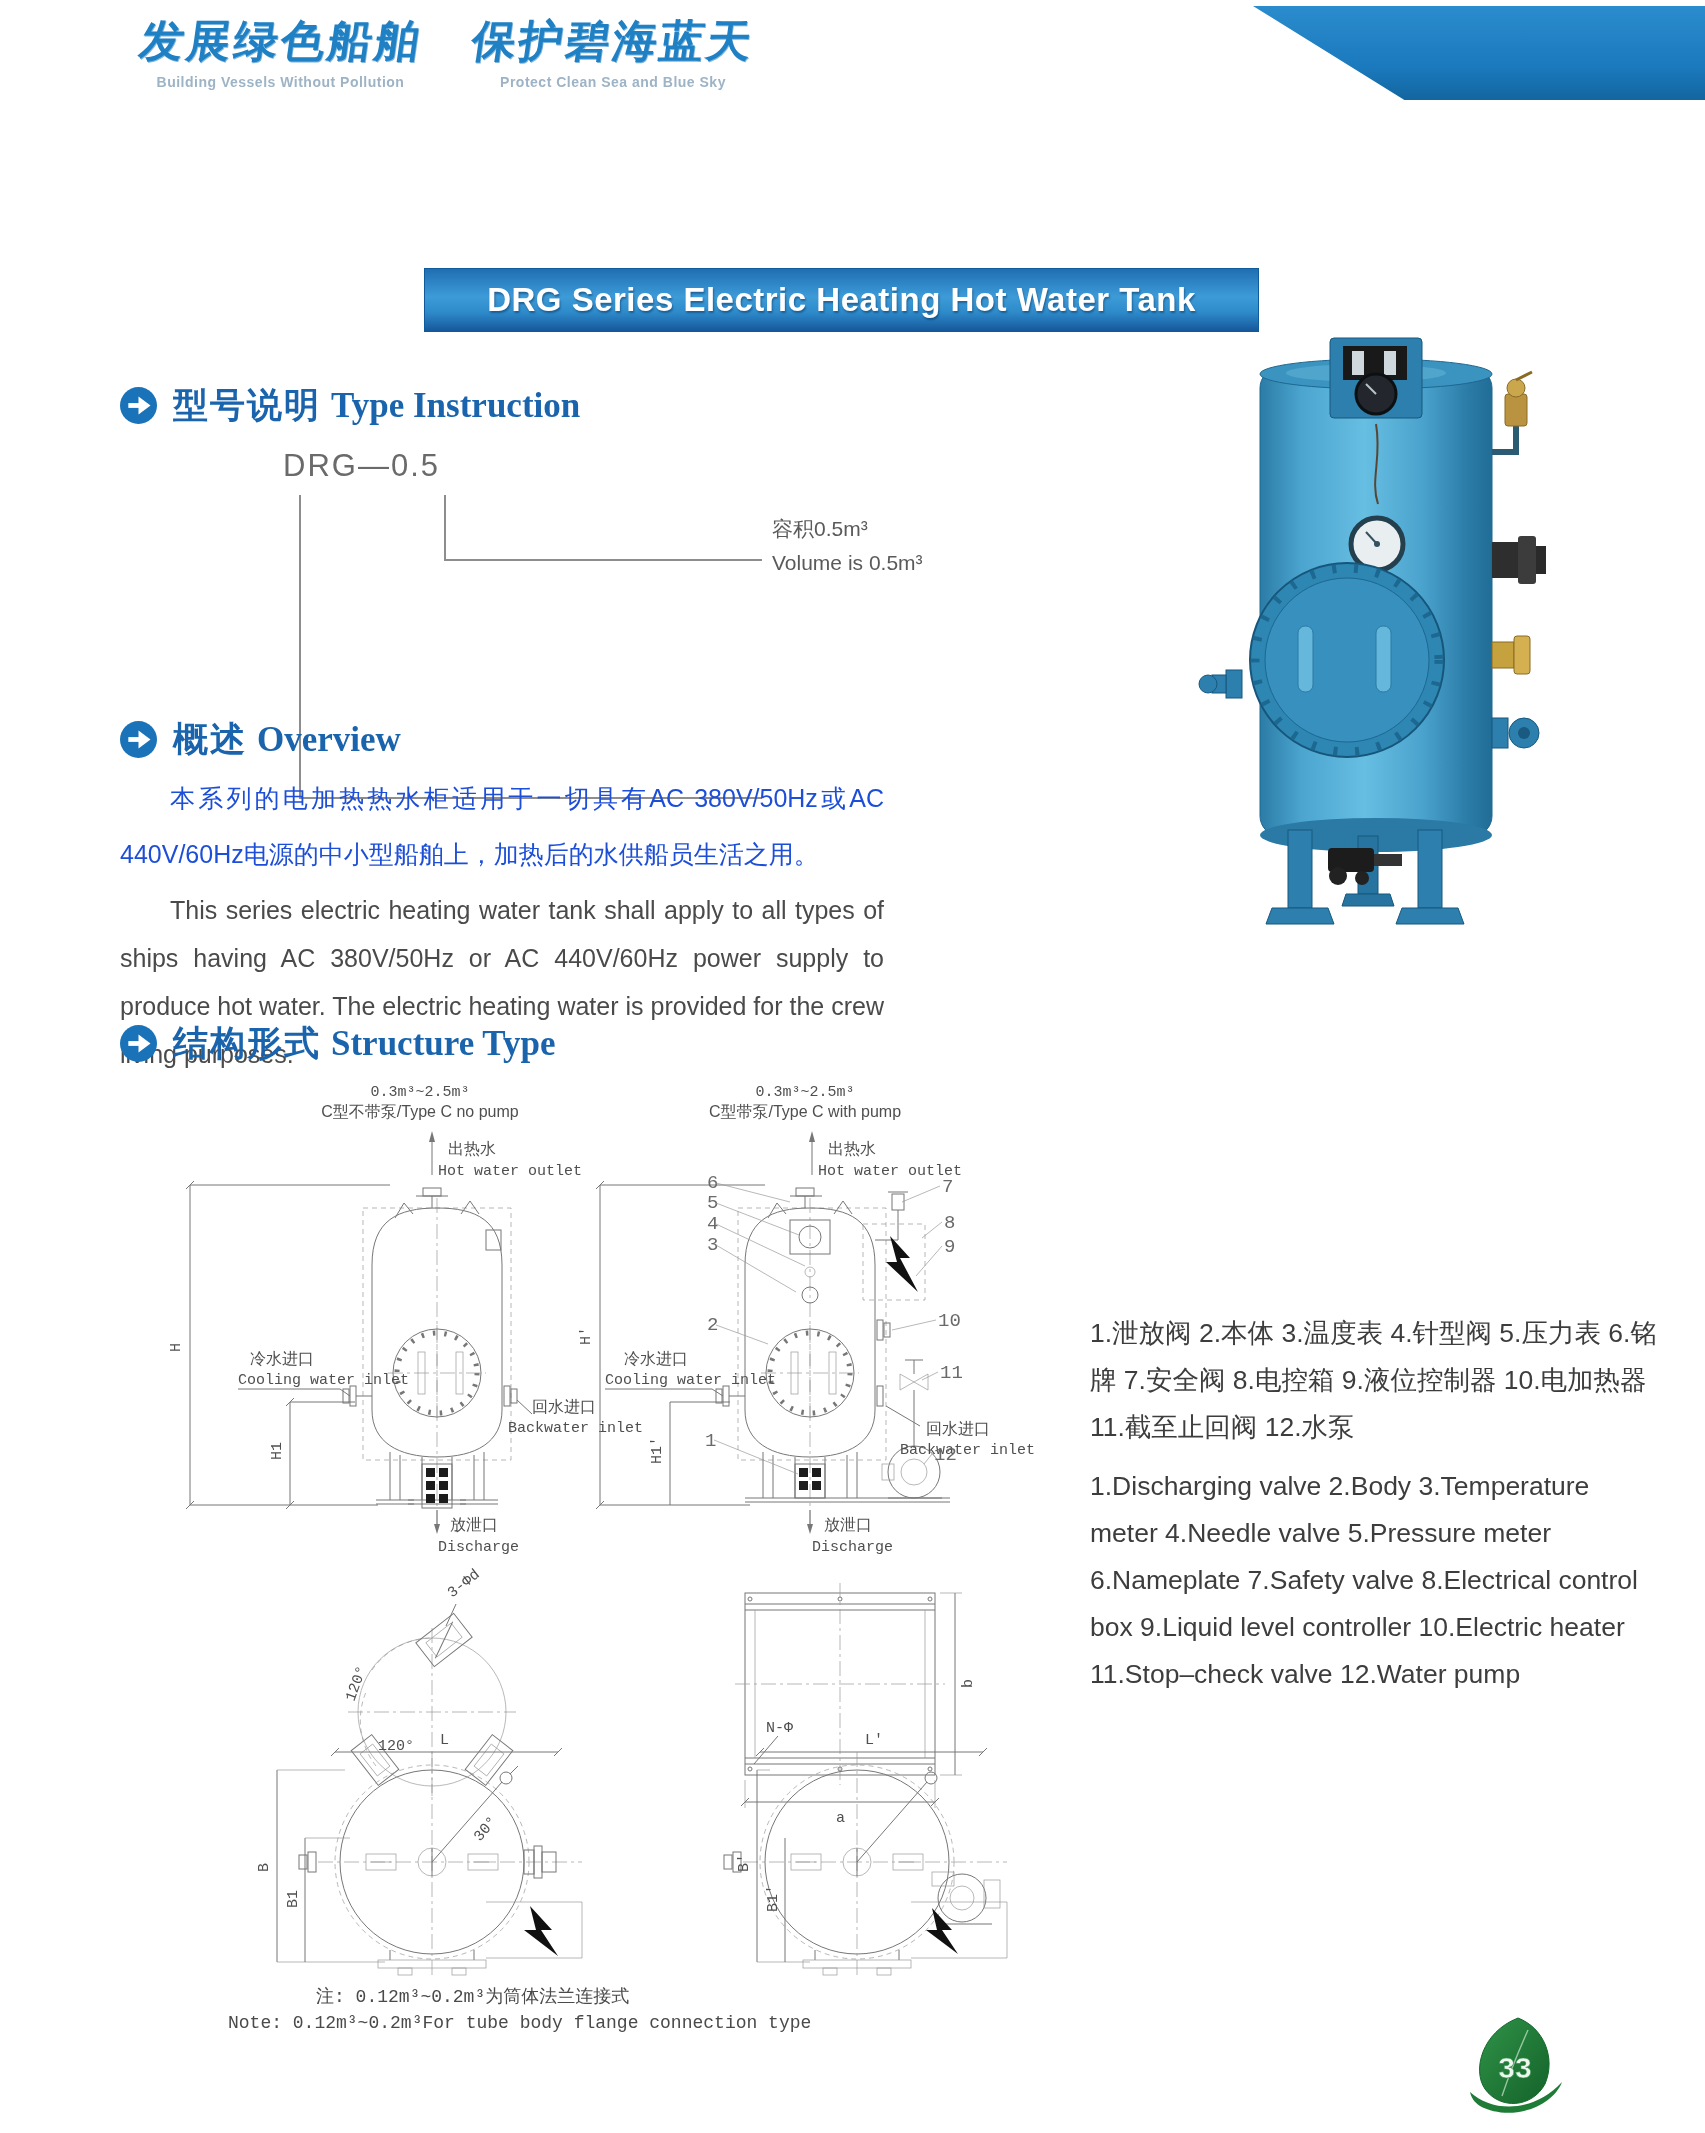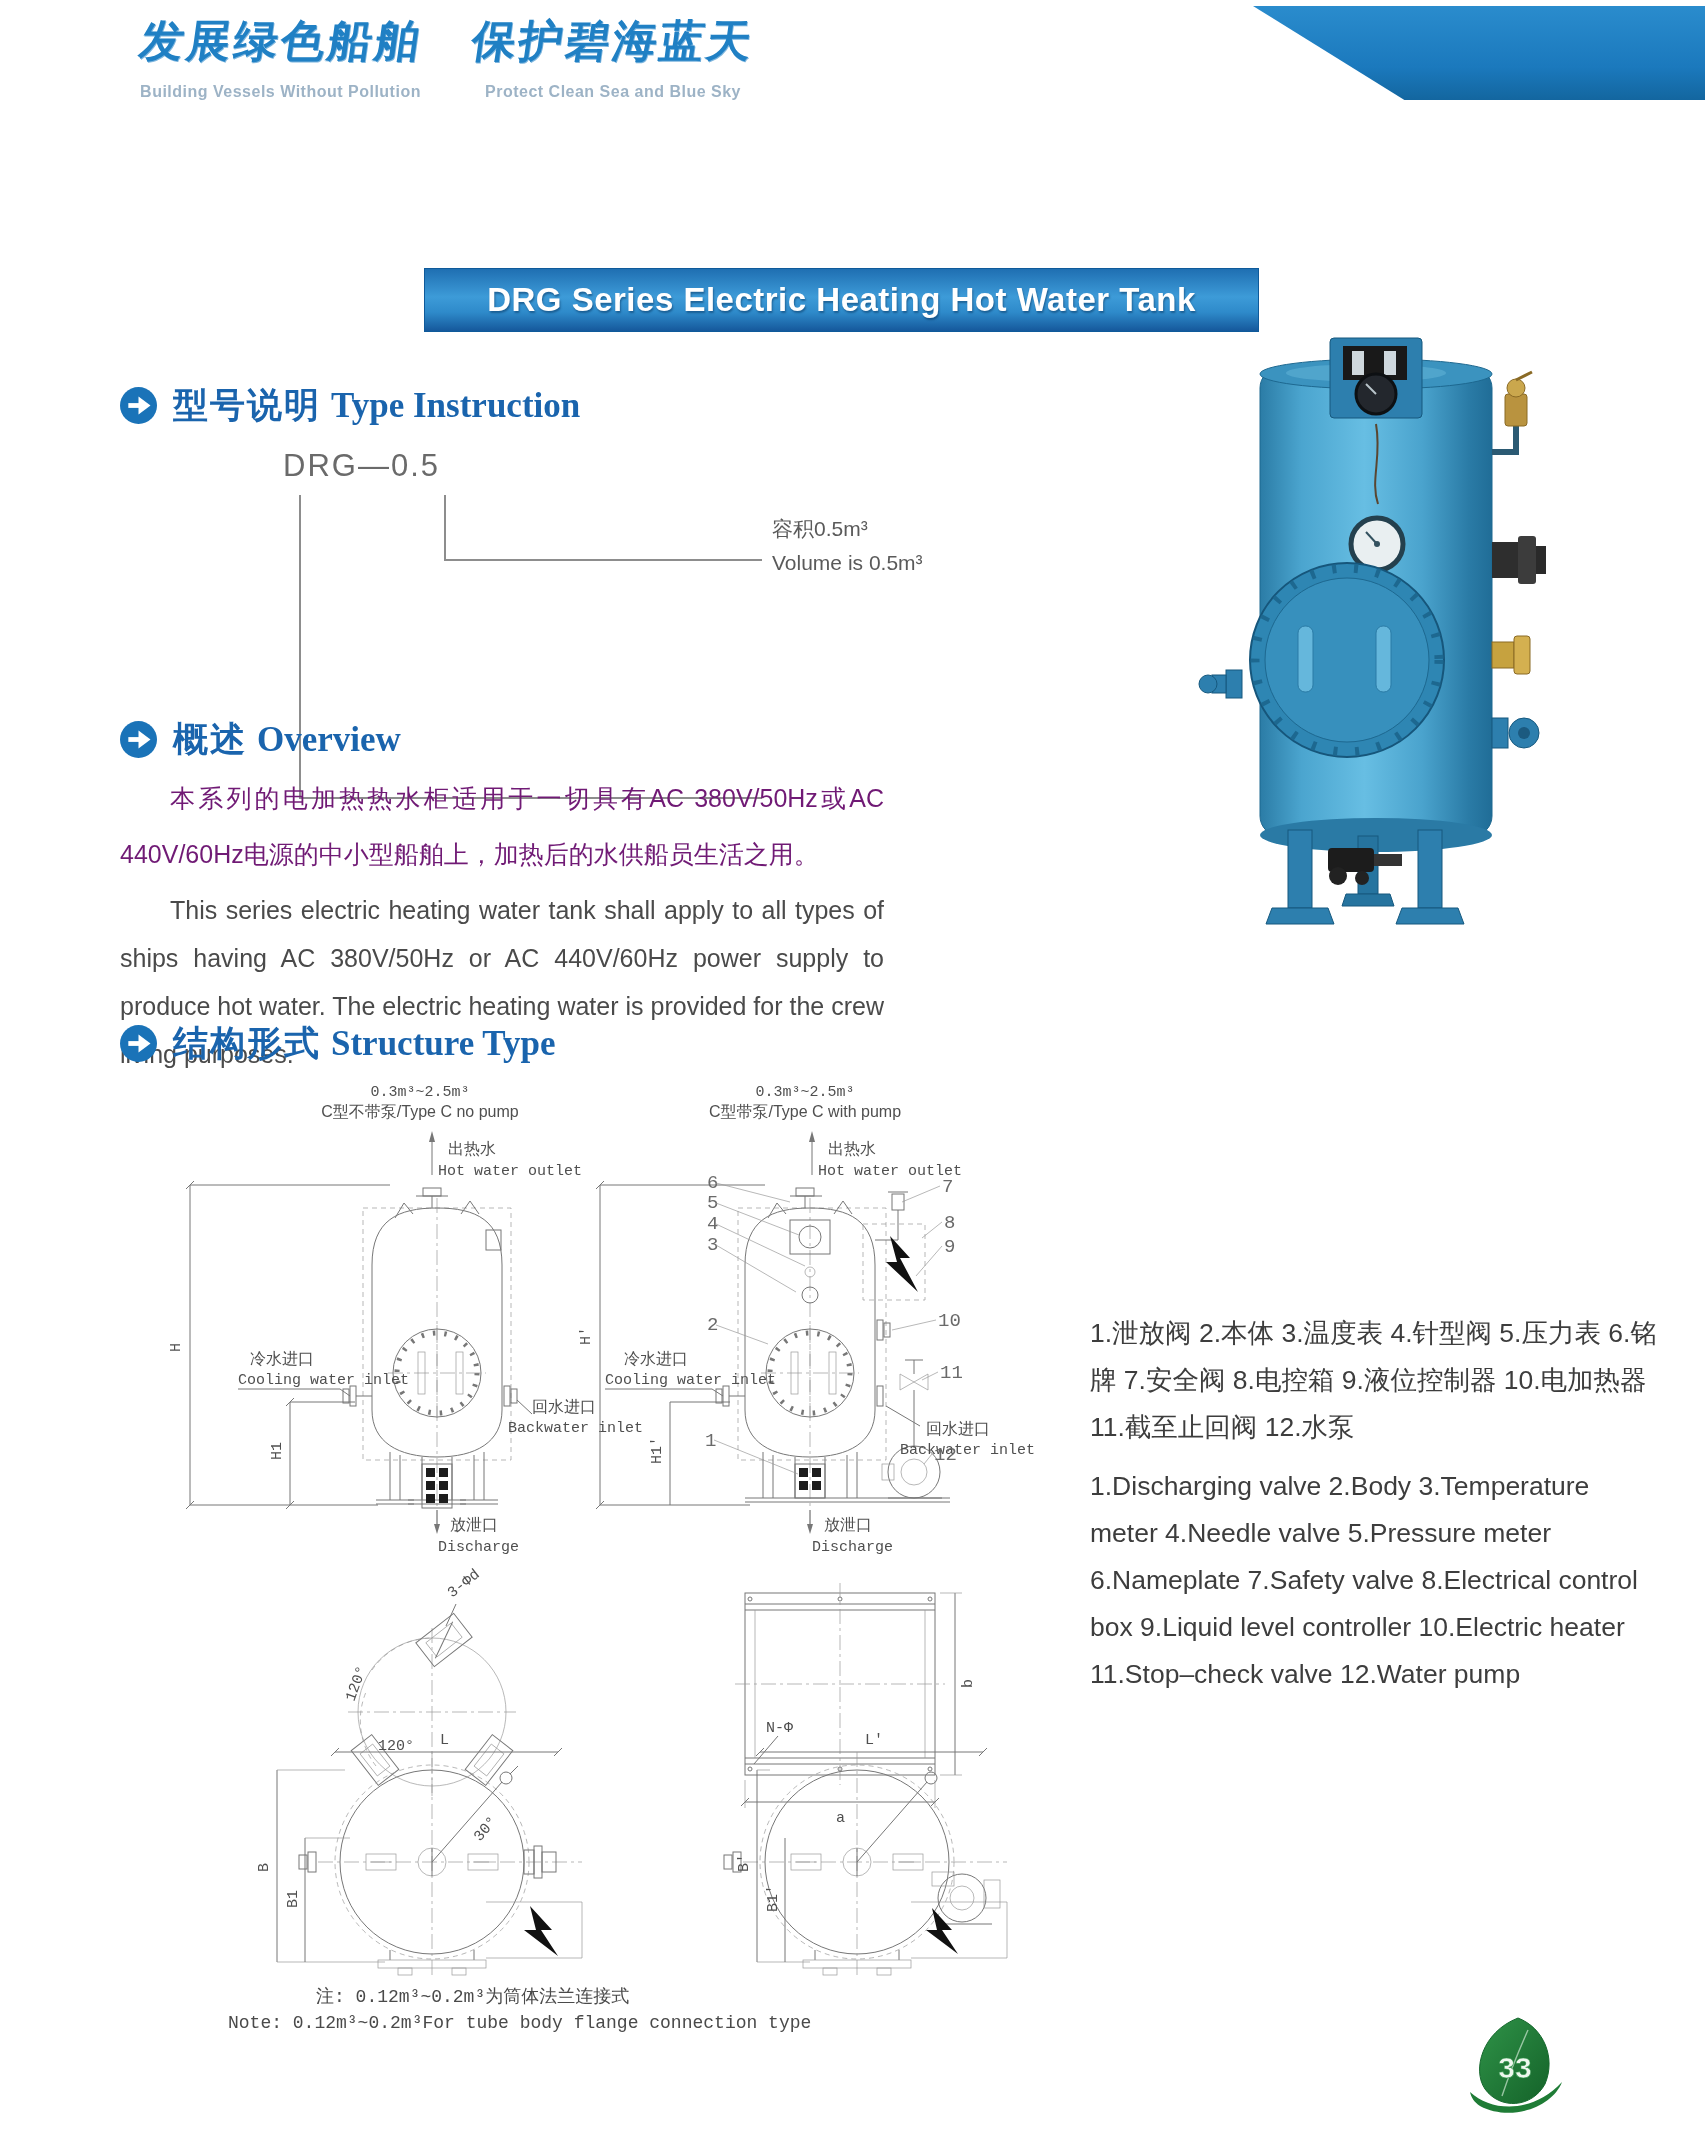--- a/index.html
+++ b/index.html
@@ -7,21 +7,21 @@
         font-family:"Liberation Sans",sans-serif;color:#3c3c3c;margin:0 auto;}
 
   
   .top-band{position:absolute;top:6px;right:0;width:452px;height:94px;
     background:linear-gradient(180deg,#2a8ccd 0%,#1b79bd 65%,#13669f 100%);
     clip-path:polygon(0 0,100% 0,100% 100%,33.5% 100%);}
   .slogan{position:absolute;display:flex;flex-direction:column;align-items:center;}
   .slogan .cal{font-size:44px;font-weight:bold;color:#2080c4;transform:skewX(-8deg);
     letter-spacing:3px;font-family:"Liberation Serif",serif;white-space:nowrap;
     text-shadow:1px 1px 0 #7fb6de;}
-  .slogan .sub{font-size:16px;font-weight:bold;color:#9db3c6;letter-spacing:.5px;margin-top:12px;white-space:nowrap;}
+  .slogan .sub{font-size:14px;font-weight:bold;color:#9db3c6;letter-spacing:.5px;margin-top:3px;white-space:nowrap;}
   #slogan1{left:148px;top:12px;width:265px;}
   #slogan2{left:483px;top:12px;width:260px;}
 
   
   .main-title{position:absolute;left:0;top:140px;width:1560px;text-align:center;
     font-size:56px;font-weight:bold;color:#1a64ad;letter-spacing:4px;
     font-family:"Liberation Serif",serif;}
   .banner{position:absolute;left:398px;top:268px;width:833px;height:62px;
     background:linear-gradient(180deg,#1f6fb2 0%,#3d9bd8 45%,#2e8aca 70%,#15589b 100%);
     border:1px solid #0f5a9a;display:flex;align-items:center;justify-content:center;margin-left:26px;}
@@ -42,21 +42,21 @@
   .model-code{position:absolute;left:283px;top:448px;font-size:31px;color:#6a6a6a;
     letter-spacing:2px;font-family:"Liberation Sans",sans-serif;}
   .type-lines{position:absolute;left:0;top:0;pointer-events:none;}
   .tlabel{position:absolute;color:#5a5a5a;font-size:21px;line-height:34px;}
   #tlabel1{left:772px;top:512px;}
   #tlabel2{left:772px;top:752px;}
 
   
   .overview-text{position:absolute;left:120px;top:770px;width:764px;text-align:justify;}
   .overview-text p{margin:0;}
-  .overview-text .cnp{font-size:25px;line-height:56px;color:#701a75;text-indent:2em;}
+  .overview-text .cnp{font-size:25px;line-height:56px;color:#1d4ed8;text-indent:2em;}
   .overview-text .enp{font-size:25px;line-height:48px;color:#4a4a4a;text-indent:2em;margin-top:4px;}
 
   
   #drawings{position:absolute;left:150px;top:1080px;}
   .dl{stroke:#777;stroke-width:1;fill:none;}
   .dt{stroke:#999;stroke-width:.7;fill:none;}
   .dash{stroke-dasharray:5 4;}
   .cl{stroke-dasharray:15 4 3 4;stroke:#999;stroke-width:.7;fill:none;}
   .bolts{stroke:#777;stroke-width:5;fill:none;stroke-dasharray:2.5 9;}
   .bolt-fill{fill:#111;stroke:none;}

